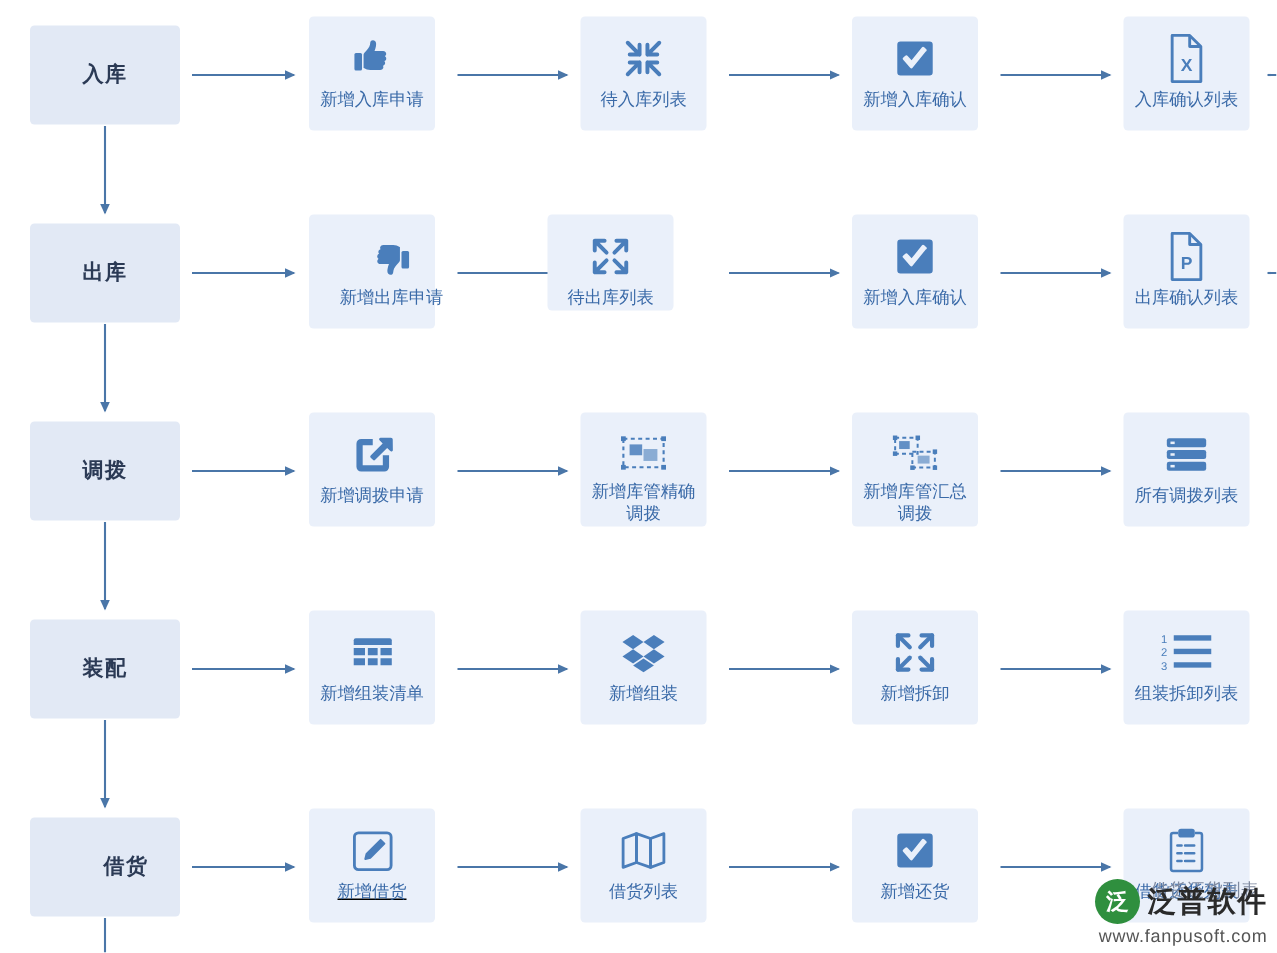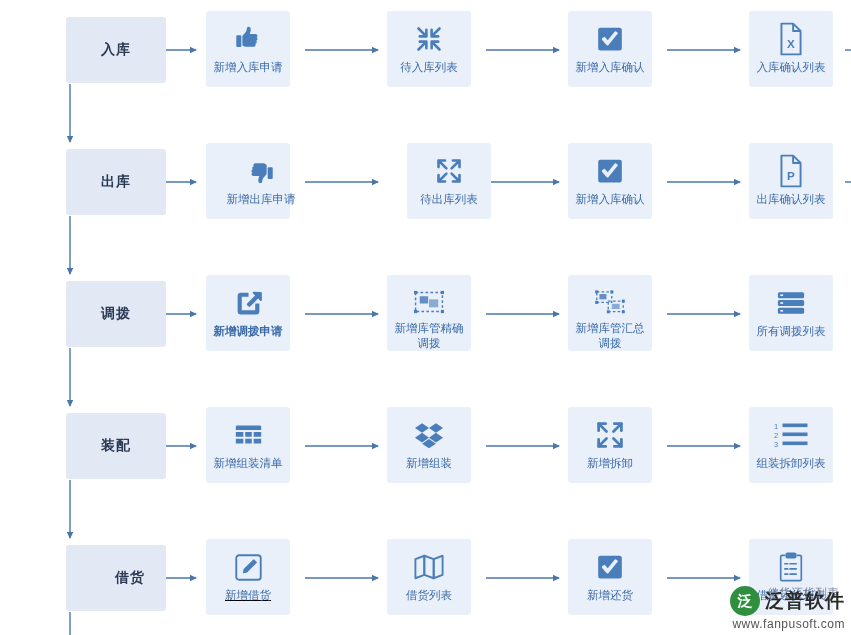--- a/index.html
+++ b/index.html
@@ -20,21 +20,20 @@
   
   .stage-box {
     position: absolute;
     width: 100px;
     height: 66px;
     background: #e2e9f5;
     border-radius: 3px;
     display: flex;
     align-items: center;
     justify-content: center;
-    margin-left: 46px;
   }
   .stage-label {
     font-size: 14px;
     font-weight: bold;
     color: #2b3a55;
     letter-spacing: 1px;
   }
 
   
   .node {
@@ -223,21 +222,21 @@
       <svg width="30" height="30" viewBox="0 0 32 32" fill="currentColor">
         <g transform="translate(32,32) rotate(180)">
           <path d="M10 13.5c0-1 .6-1.5 1.3-2.3 1.5-1.6 2.9-3.2 3.3-5.2.2-1 .1-2 .8-2.6.8-.7 2.2-.5 2.9.3.8.9.7 2.3.5 3.5-.2 1.2-.6 2.3-1 3.4h6.1c1.3 0 2.4 1.1 2.2 2.4-.1.6-.5 1-.9 1.4.7.4 1.1 1.3.9 2.1-.2.7-.7 1.1-1.3 1.4.5.5.7 1.3.4 2-.2.6-.8 1-1.4 1.2.3.5.4 1.1.2 1.7-.3.9-1.2 1.4-2.1 1.4h-7.2c-1.6 0-3.2-.5-4.5-1.4l-.2-.1V13.5z"></path>
           <rect x="3.5" y="7.4" width="5.4" height="12.6" rx="1.1"></rect>
         </g>
       </svg>
     </span>
     <span class="caption">新增出库申请</span>
   </div>
 
-  <div class="node" style="left:407px; top:143px; height:76px;">
+  <div class="node" style="left:365px; top:143px; height:64px;">
     <span class="icon">
       <svg width="28" height="28" viewBox="0 0 32 32" fill="none" stroke="currentColor" stroke-width="3" stroke-linecap="round" stroke-linejoin="round">
         <path d="M13 13 L4 4 M4 11.5 L4 4 L11.5 4"></path>
         <path d="M19 13 L28 4 M20.5 4 L28 4 L28 11.5"></path>
         <path d="M13 19 L4 28 M4 20.5 L4 28 L11.5 28"></path>
         <path d="M19 19 L28 28 M28 20.5 L28 28 L20.5 28"></path>
       </svg>
     </span>
     <span class="caption">待出库列表</span>
   </div>
@@ -253,21 +252,21 @@
 
   <div class="node" style="left:749px; top:143px; height:76px;">
     <svg class="icon" width="30" height="30" viewBox="0 0 24 32" fill="none" stroke="currentColor" stroke-width="1.8" style="color:#4a7ebb;">
       <path d="M3 1.5h11l7 7v22H3z" stroke-linejoin="round"></path>
       <path d="M14 1.5v7h7" stroke-linejoin="round"></path>
       <text x="12" y="24" font-size="11" font-weight="bold" fill="currentColor" stroke="none" text-anchor="middle" font-family="'Liberation Sans', sans-serif">P</text>
     </svg>
     <span class="caption">出库确认列表</span>
   </div>
 
-  <div class="node" style="left:206px; top:275px; height:76px;font-weight:bold;">
+  <div class="node" style="left:206px; top:275px; height:76px;">
     <span class="icon">
       <svg width="29" height="29" viewBox="0 0 32 32" fill="currentColor">
         <path d="M4 7.5A3.5 3.5 0 017.5 4H16v4.6H8.6v14.8h14.8V16H28v8.5A3.5 3.5 0 0124.5 28h-17A3.5 3.5 0 014 24.5v-17z"></path>
         <path d="M29.4 3.2l-7.6-.1c-1 0-1.5 1.2-.8 1.9l2.3 2.3-8.8 8.8a1.2 1.2 0 000 1.7l1.6 1.6a1.2 1.2 0 001.7 0l8.8-8.8 2.3 2.3c.7.7 1.9.2 1.9-.8l-.1-7.6c0-.7-.6-1.3-1.3-1.3z"></path>
       </svg>
     </span>
     <span class="caption">新增调拨申请</span>
   </div>
 
   <div class="node" style="left:387px; top:275px; height:76px;">

